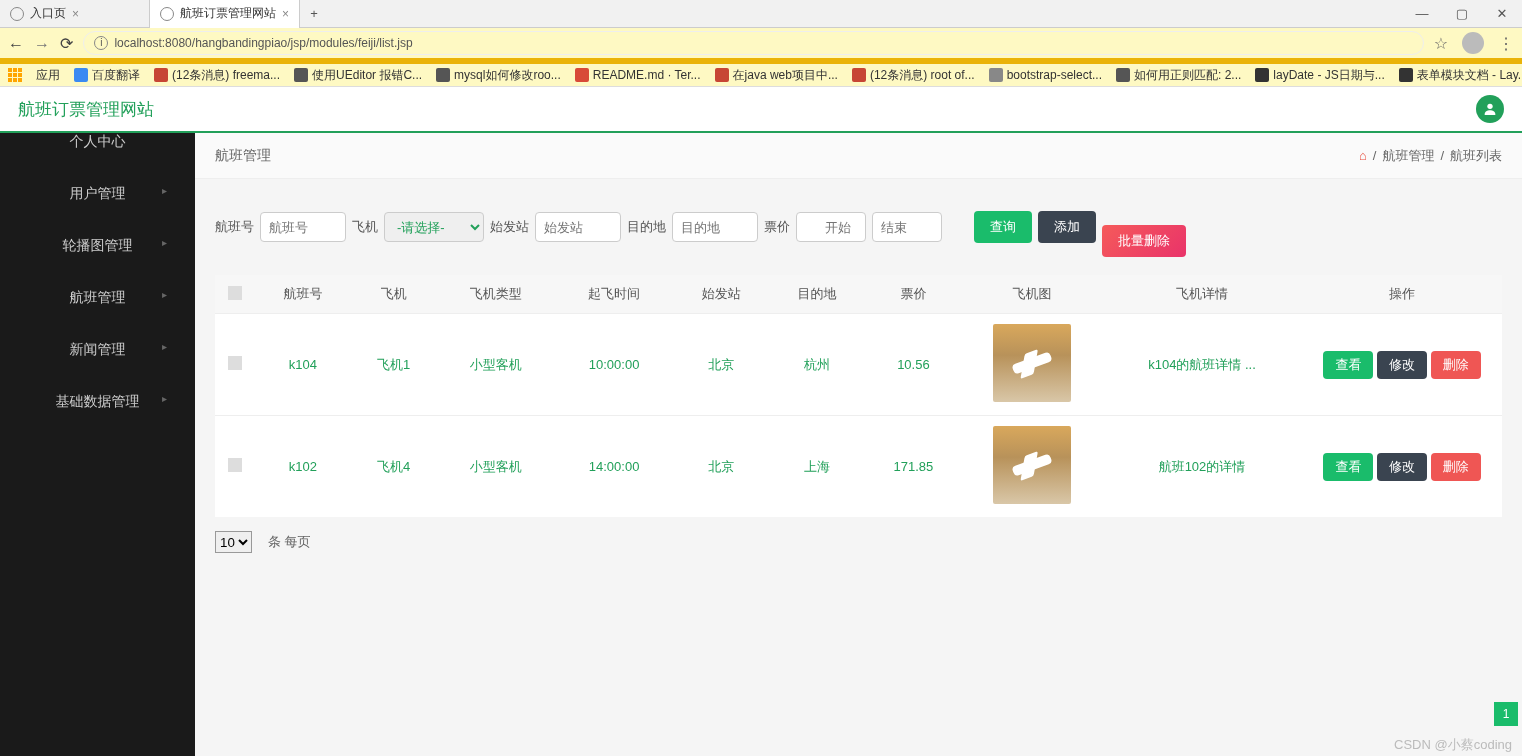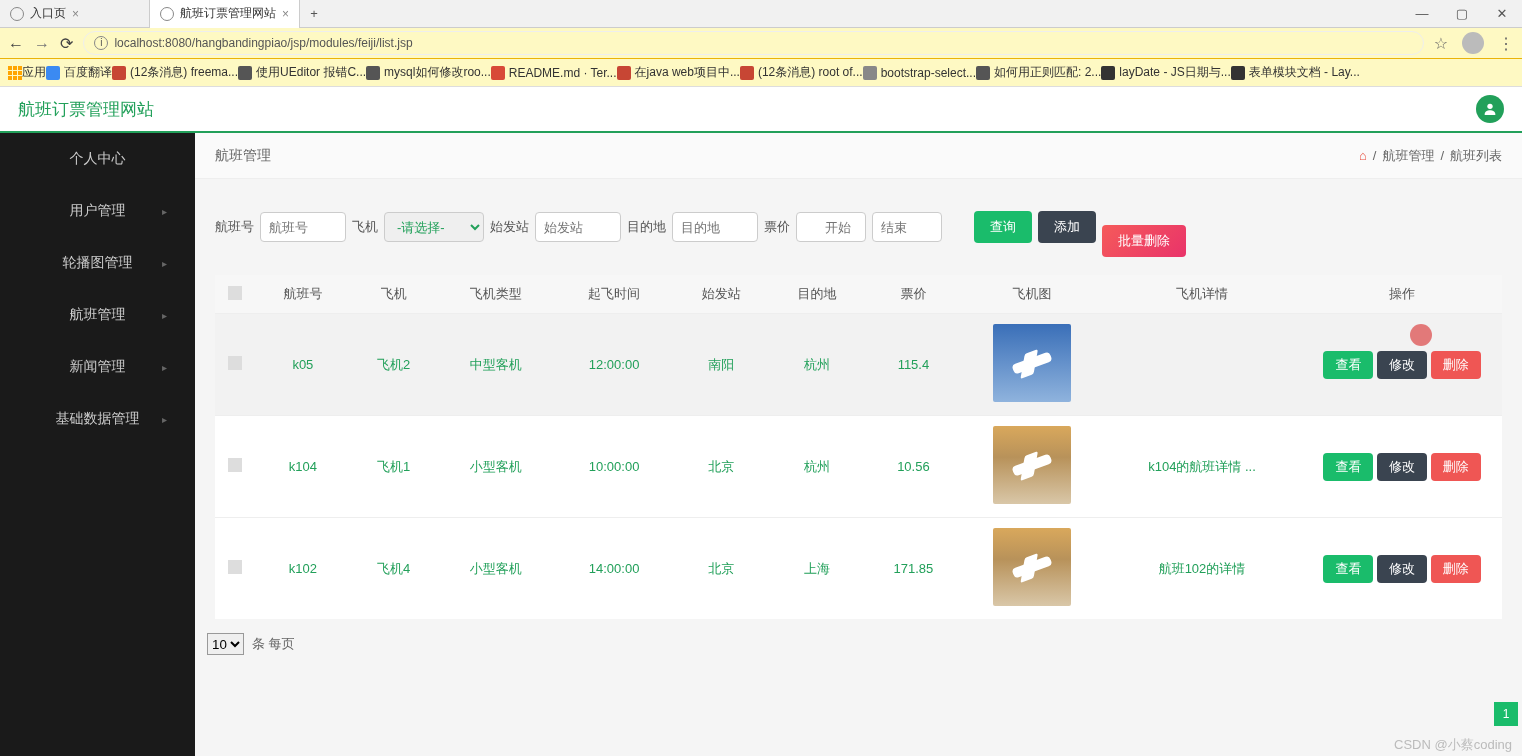--- a/index.html
+++ b/index.html
@@ -15,35 +15,35 @@
 .new-tab { width: 28px; text-align: center; color: #555; }
 .win-ctrl { margin-left: auto; display: flex; }
 .win-ctrl span { width: 40px; text-align: center; color: #555; }
 .nav-row { display: flex; align-items: center; height: 30px; padding: 0 8px; gap: 10px; }
 .nav-row .nav-btn { color: #777; font-size: 16px; }
 .nav-row .nav-btn.enabled { color: #444; }
 .addr { flex: 1; display: flex; align-items: center; gap: 6px; border: 1px solid #eee; border-radius: 14px; height: 24px; padding: 0 10px; font-size: 12px; color: #555; }
 .addr .info-i { width: 14px; height: 14px; border: 1px solid #888; border-radius: 50%; font-size: 10px; text-align: center; line-height: 12px; }
 .nav-right { display: flex; align-items: center; gap: 14px; color: #666; font-size: 16px; }
 .avatar-circle { width: 22px; height: 22px; background: #bbb; border-radius: 50%; }
-.bm-row { display: flex; align-items: center; height: 28px; padding: 3px 8px; font-size: 12px; color: #333; border-top: 1px solid #eab308; overflow: hidden; }
+.bm-row { display: flex; align-items: center; height: 28px; padding: 3px 8px; gap: 14px; font-size: 12px; color: #333; border-top: 6px solid #eab308; overflow: hidden; }
 .bm-row .apps-grid { display: grid; grid-template-columns: repeat(3, 4px); grid-auto-rows: 4px; gap: 1px; }
 .bm-row .apps-grid span { background: orange; }
 .bm-row .bm { display: flex; align-items: center; gap: 4px; white-space: nowrap; }
 .favicon { width: 14px; height: 14px; border-radius: 2px; display: inline-block; }
 
 
 .app-header { display: flex; align-items: center; justify-content: space-between; background: #fff; height: 46px; padding: 0 18px; border-bottom: 2px solid #22a05a; }
 .site-title { color: #22a05a; font-size: 17px; font-weight: 500; }
 .user-btn { width: 28px; height: 28px; background: #22a05a; border-radius: 50%; display: flex; align-items: center; justify-content: center; color: #fff; }
 
 
 .layout { display: flex; min-height: calc(756px - 132px); }
 .sidebar { width: 195px; background: #1a1a1a; color: #ccc; }
-.sidebar .nav-item { height: 52px; display: flex; align-items: center; justify-content: center; font-size: 14px; position: relative; cursor: pointer; }
+.sidebar .nav-item { height: 52px; display: flex; justify-content: center; font-size: 14px; position: relative; cursor: pointer; }
 .sidebar .nav-item .caret { position: absolute; right: 28px; font-size: 10px; color: #666; }
 .main { flex: 1; background: #f5f5f5; }
 
 
 .crumb-bar { display: flex; align-items: center; justify-content: space-between; height: 46px; padding: 0 20px; background: #fafafa; border-bottom: 1px solid #eee; }
 .crumb-title { color: #666; font-size: 14px; }
 .crumb-path { display: flex; align-items: center; gap: 6px; font-size: 13px; color: #666; }
 .home-icon { color: #e74c3c; }
 
 
@@ -72,21 +72,21 @@
 .chk { width: 14px; height: 14px; background: #ddd; display: inline-block; }
 .plane-img { width: 78px; height: 78px; display: inline-block; border-radius: 2px; }
 .img-sky { background: linear-gradient(180deg,#3a6fb8,#8fb3dd); position: relative; }
 .img-cloud { background: linear-gradient(180deg,#d9a85c,#b8925a 40%,#d9c7a8); position: relative; }
 .img-blue { background: linear-gradient(180deg,#6da8e8,#d8e9f8); position: relative; }
 .plane-shape { position: absolute; width: 40px; height: 10px; background: #fff; top: 50%; left: 50%; transform: translate(-50%,-50%) rotate(-20deg); border-radius: 4px; }
 .plane-shape::before { content: ''; position: absolute; width: 14px; height: 22px; background: #fff; top: -6px; left: 10px; transform: skewX(-30deg); border-radius: 2px; }
 .cursor-click { position: absolute; width: 22px; height: 22px; background: rgba(220,70,70,.7); border-radius: 50%; top: 4px; right: 4px; pointer-events: none; }
 
 
-.pagination { display: flex; align-items: center; gap: 8px; padding: 14px 12px; font-size: 13px; color: #666; }
+.pagination { display: flex; align-items: center; gap: 16px; padding: 14px 20px; font-size: 13px; color: #666; }
 .pagination select { height: 22px; border: 1px solid #999; }
 .page-float { position: fixed; right: 4px; bottom: 30px; width: 24px; height: 24px; background: #1abc6b; color: #fff; text-align: center; line-height: 24px; font-size: 12px; }
 .watermark { position: fixed; right: 10px; bottom: 2px; color: #bbb; font-size: 13px; }
 </style>
 </head>
 <body>
 
 <div class="browser-chrome">
   <div class="tab-strip">
     <div class="tab">
@@ -259,33 +259,20 @@
             <th>起飞时间</th>
             <th>始发站</th>
             <th>目的地</th>
             <th>票价</th>
             <th style="width:140px">飞机图</th>
             <th style="width:200px">飞机详情</th>
             <th style="width:200px">操作</th>
           </tr>
         </thead>
         <tbody id="tbody">
-            <tr class="hovered">
-              <td><span class="chk"></span></td>
-              <td>k05</td>
-              <td>飞机2</td>
-              <td>中型客机</td>
-              <td>12:00:00</td>
-              <td>南阳</td>
-              <td>杭州</td>
-              <td>115.4</td>
-              <td><span class="plane-img img-sky"><span class="plane-shape"></span></span></td>
-              <td></td>
-              <td class="ops" style="position:relative"><button class="btn btn-sm btn-green">查看</button> <button class="btn btn-sm btn-dark">修改</button> <button class="btn btn-sm btn-red-flat">删除</button><span class="cursor-click" style="top:10px;right:70px"></span></td>
-            </tr>
             <tr>
               <td><span class="chk"></span></td>
               <td>k104</td>
               <td>飞机1</td>
               <td>小型客机</td>
               <td>10:00:00</td>
               <td>北京</td>
               <td>杭州</td>
               <td>10.56</td>
               <td><span class="plane-img img-cloud"><span class="plane-shape"></span></span></td>

